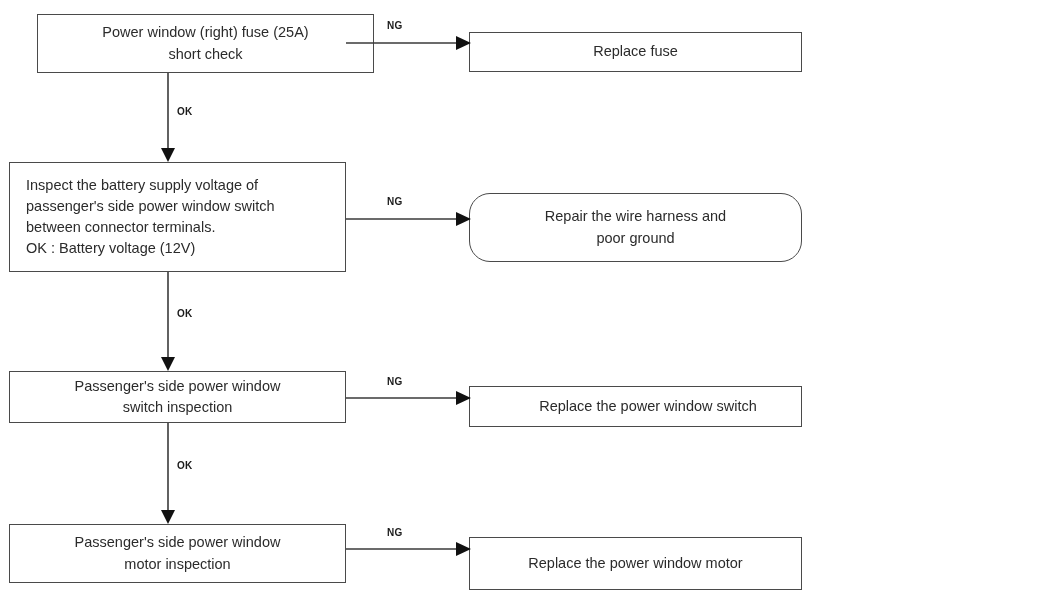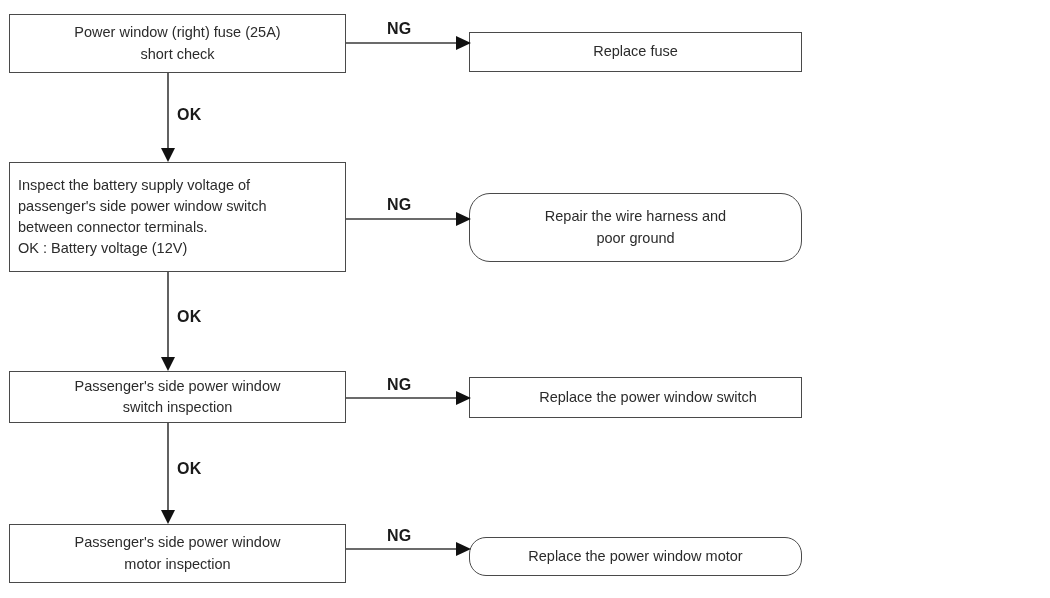--- a/index.html
+++ b/index.html
@@ -29,37 +29,37 @@
     font-size: 14.5px;
     line-height: 1.45;
     color: #2b2b2b;
     text-align: center;
     white-space: pre-line;
     padding: 2px 8px;
   }
   .node.left-align {
     justify-content: flex-start;
     text-align: left;
-    padding-left: 8px;
+    padding-left: 16px;
   }
   
   .node.step {
     left: 9px;
     width: 337px;
   }
   
   .node.action {
     left: 469px;
     width: 333px;
     margin-top: 9px;
   }
 
   .edge-label {
     position: absolute;
-    font-size: 16px;
+    font-size: 10px;
     font-weight: bold;
     color: #1a1a1a;
     letter-spacing: 0.3px;
     white-space: nowrap;
   }
 
   .conn {
     position: absolute;
     overflow: visible;
   }
@@ -69,42 +69,42 @@
   }
   .conn polygon {
     fill: #111111;
   }
 </style>
 </head>
 <body>
 
 <div id="canvas">
 
-  <div class="node step" style="top:14px; height:59px;">Power window (right) fuse (25A)
+  <div class="node step" style="top:14px; height:59px;margin-left:28px;">Power window (right) fuse (25A)
 short check</div>
 
   <div class="node step left-align" style="top:162px; height:110px;">Inspect the battery supply voltage of
 passenger's side power window switch
 between connector terminals.
 OK : Battery voltage (12V)</div>
 
   <div class="node step" style="top:371px; height:52px;">Passenger's side power window
 switch inspection</div>
 
   <div class="node step" style="top:524px; height:59px;">Passenger's side power window
 motor inspection</div>
 
   <div class="node action" style="top:23px; height:40px;">Replace fuse</div>
 
   <div class="node action" style="top:184px; height:69px;border-radius:21px;">Repair the wire harness and
 poor ground</div>
 
-  <div class="node action" style="top:368px; height:41px;padding-left:33px;">Replace the power window switch</div>
+  <div class="node action" style="top:377px; height:41px;padding-left:33px;">Replace the power window switch</div>
 
-  <div class="node action" style="top:528px; height:39px;border-radius:17px;">Replace the power window motor</div>
+  <div class="node action" style="top:528px; height:53px;">Replace the power window motor</div>
 
   <svg class="conn" style="left:346px; top:25px; width:125px; height:35px;">
     <line x1="0" y1="18" x2="113" y2="18"></line>
     <polygon points="110,11 125,18 110,25"></polygon>
   </svg>
 
   <svg class="conn" style="left:346px; top:202px; width:125px; height:35px;">
     <line x1="0" y1="17" x2="113" y2="17"></line>
     <polygon points="110,10 125,17 110,24"></polygon>
   </svg>

